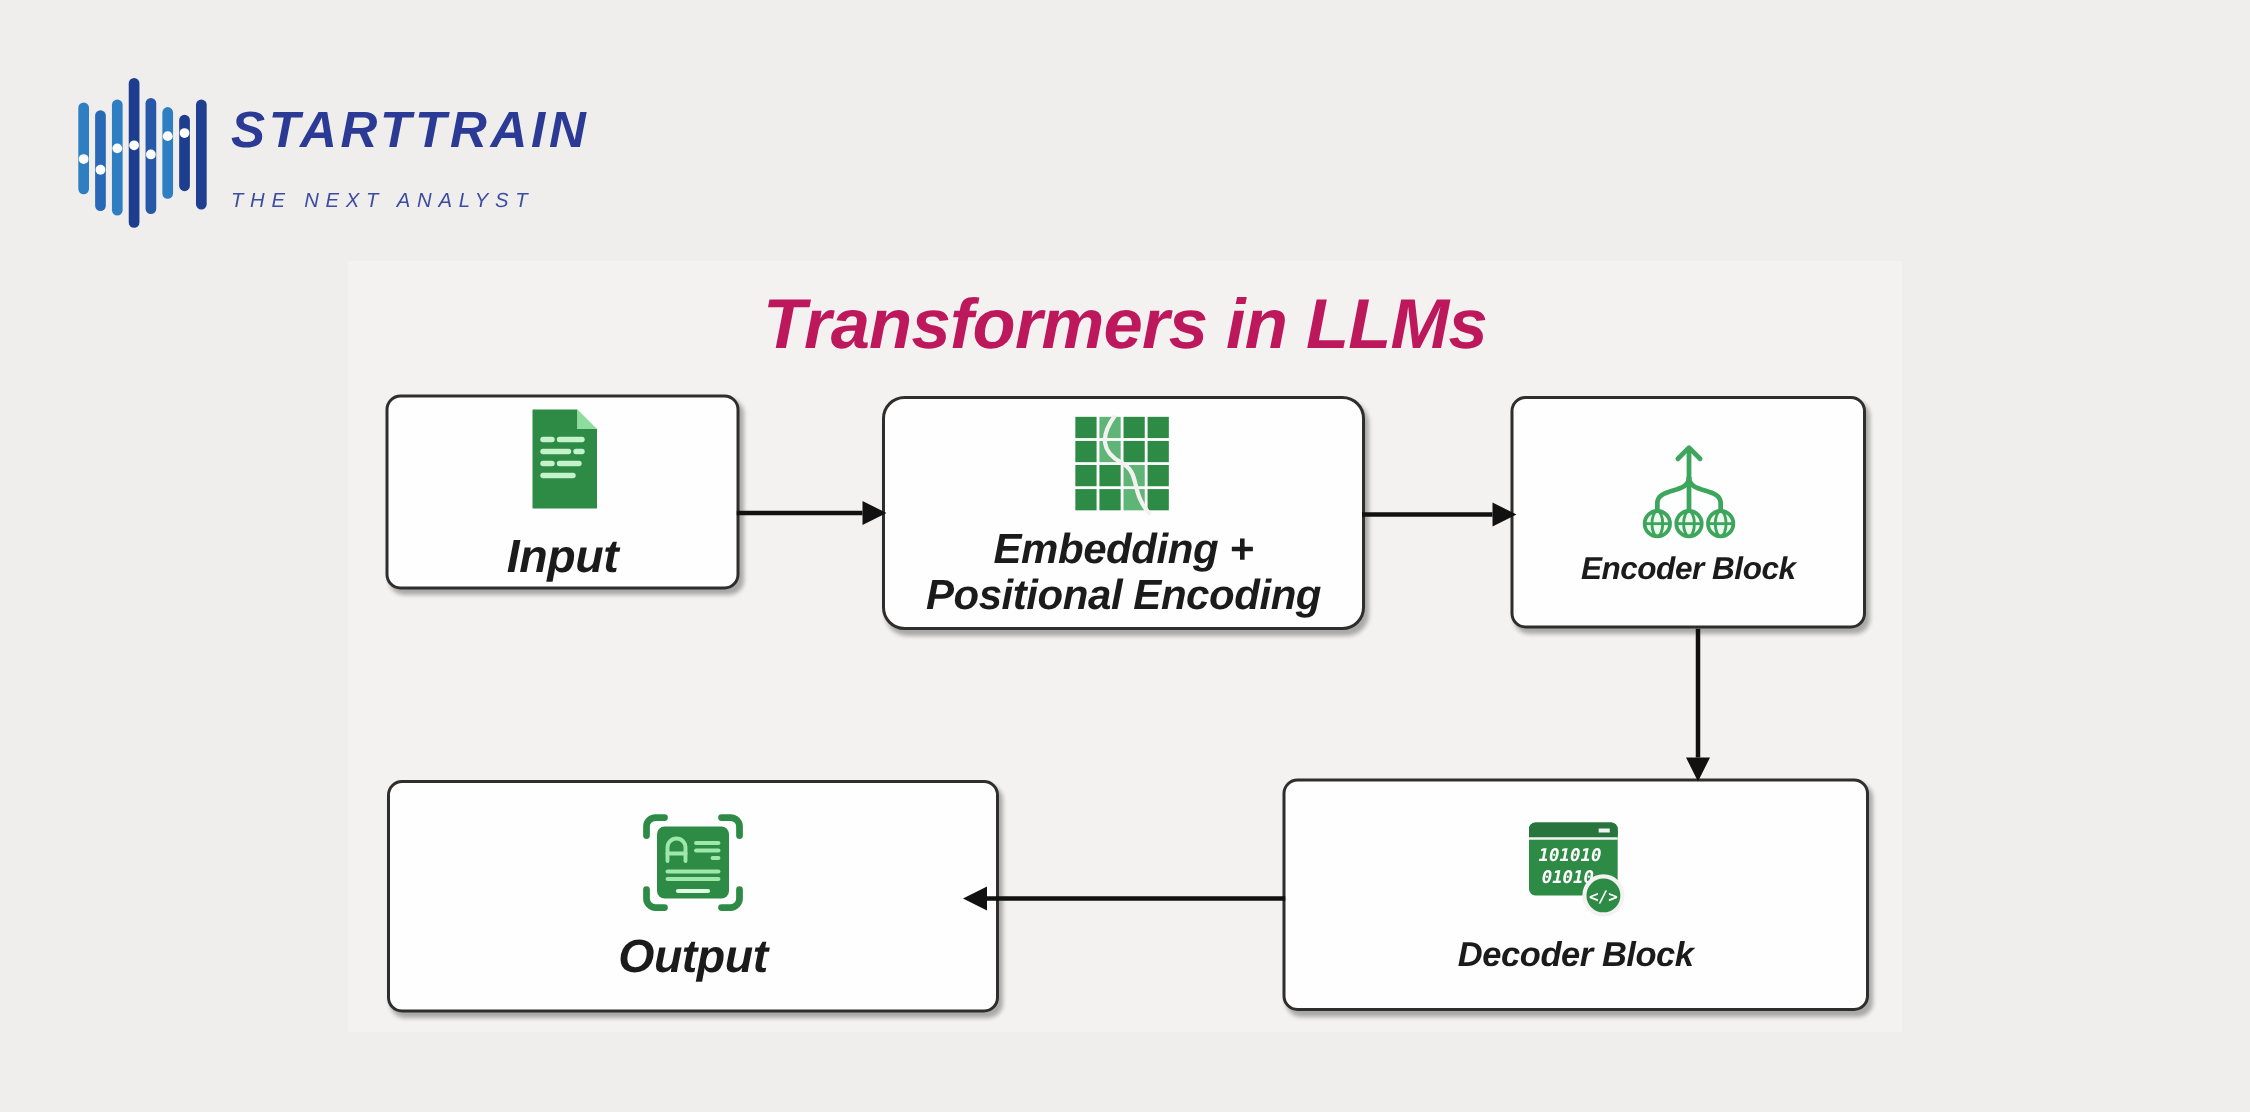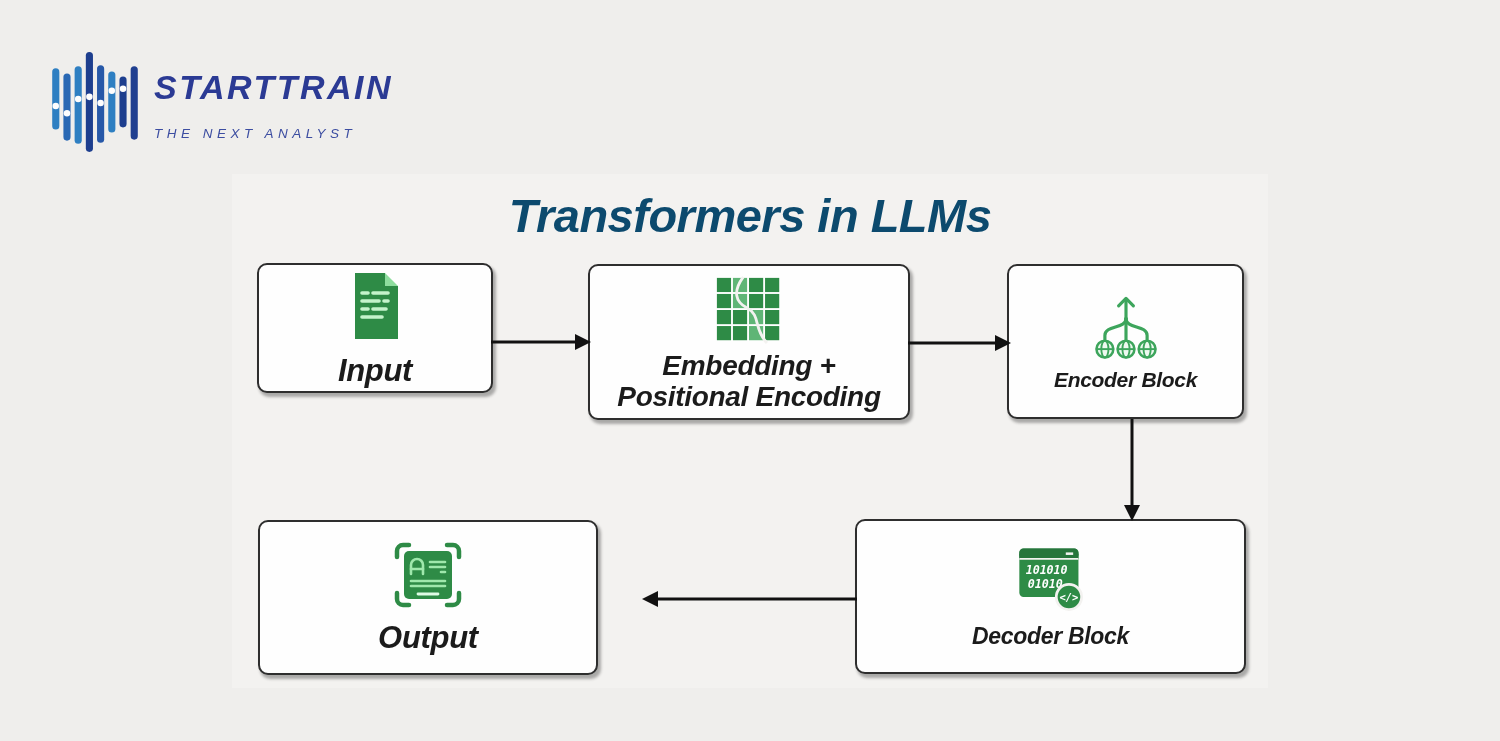--- a/index.html
+++ b/index.html
@@ -25,21 +25,21 @@
   }
 
   
   .panel {
     position:absolute; left:232px; top:174px; width:1036px; height:514px;
     background:#f3f2f0;
   }
   .diagram-title {
     position:absolute; left:0; top:14px; width:100%;
     text-align:center; font-size:47px; font-weight:700;
-    color:#0c4a6e; letter-spacing:-0.5px;
+    color:#be185d; letter-spacing:-0.5px;
   }
   .node {
     position:absolute; background:#fefefe;
     border:2.5px solid #2e2e2e; border-radius:10px;
     box-shadow:2.5px 3.5px 3px rgba(0,0,0,0.30);
     display:flex; flex-direction:column; align-items:center; justify-content:center;
   }
   .node-label {
     font-weight:700; color:#1b1b1b; text-align:center;
     line-height:1.12; letter-spacing:-0.3px;
@@ -89,21 +89,21 @@
           <path d="M23 31 h17"></path>
             <path d="M45 31 h4"></path>
           <path d="M23 39 h6"></path>
             <path d="M34 39 h13"></path>
           <path d="M23 47 h20"></path>
         </g>
       </svg>
       <div class="node-label" style="font-size:31px;">Input</div>
     </div>
 
-    <div class="node" style="left:356px; top:90px; width:322px; height:156px; gap:6px; padding-top:4px;">
+    <div class="node" style="left:356px; top:90px; width:322px; height:156px; gap:6px; padding-top:4px;border-radius:15px;">
       <svg width="68" height="68" viewBox="0 0 72 72">
         <g fill="#2e8b46">
           <rect x="2" y="2" width="15" height="15"></rect>
             <rect x="36" y="2" width="15" height="15"></rect>
             <rect x="53" y="2" width="15" height="15"></rect>
           <rect x="2" y="19" width="15" height="15"></rect>
             <rect x="36" y="19" width="15" height="15"></rect>
             <rect x="53" y="19" width="15" height="15"></rect>
           <rect x="2" y="36" width="15" height="15"></rect>
             <rect x="19" y="36" width="15" height="15"></rect>
@@ -157,21 +157,21 @@
         <line x1="50" y1="9" x2="57" y2="9" stroke="#f3f2f0" stroke-width="2.4"></line>
         <line x1="6" y1="14" x2="62" y2="14" stroke="#f3f2f0" stroke-width="1.6"></line>
         <text x="12" y="28" font-family="'DejaVu Sans Mono', monospace" font-size="11" font-weight="bold" fill="#ffffff">101010</text>
         <text x="14" y="42" font-family="'DejaVu Sans Mono', monospace" font-size="11" font-weight="bold" fill="#ffffff">01010</text>
         <circle cx="53" cy="50" r="12" fill="#2e8b46" stroke="#f3f2f0" stroke-width="2.6"></circle>
         <text x="53" y="54" text-anchor="middle" font-family="'DejaVu Sans Mono', monospace" font-size="10" font-weight="bold" fill="#ffffff">&lt;/&gt;</text>
       </svg>
       <div class="node-label" style="font-size:23px;">Decoder Block</div>
     </div>
 
-    <div class="node" style="left:26px; top:346px; width:340px; height:155px; gap:10px;justify-content:center;">
+    <div class="node" style="left:26px; top:346px; width:408px; height:155px; gap:10px;justify-content:center;">
       <svg width="74" height="72" viewBox="0 0 72 72">
         <g stroke="#2e8b46" stroke-width="4.5" stroke-linecap="round" fill="none">
           <path d="M5 18 V12 a6 6 0 0 1 6 -6 h6"></path>
           <path d="M55 6 h6 a6 6 0 0 1 6 6 v6"></path>
           <path d="M67 54 v6 a6 6 0 0 1 -6 6 h-6"></path>
           <path d="M17 66 h-6 a6 6 0 0 1 -6 -6 v-6"></path>
         </g>
         <rect x="12" y="12" width="48" height="48" rx="5" fill="#2e8b46"></rect>
         <g stroke="#9fe8ac" stroke-width="2.6" stroke-linecap="round" fill="none">
           <path d="M19 35 V26 a6 6 0 0 1 12 0 V35"></path>

